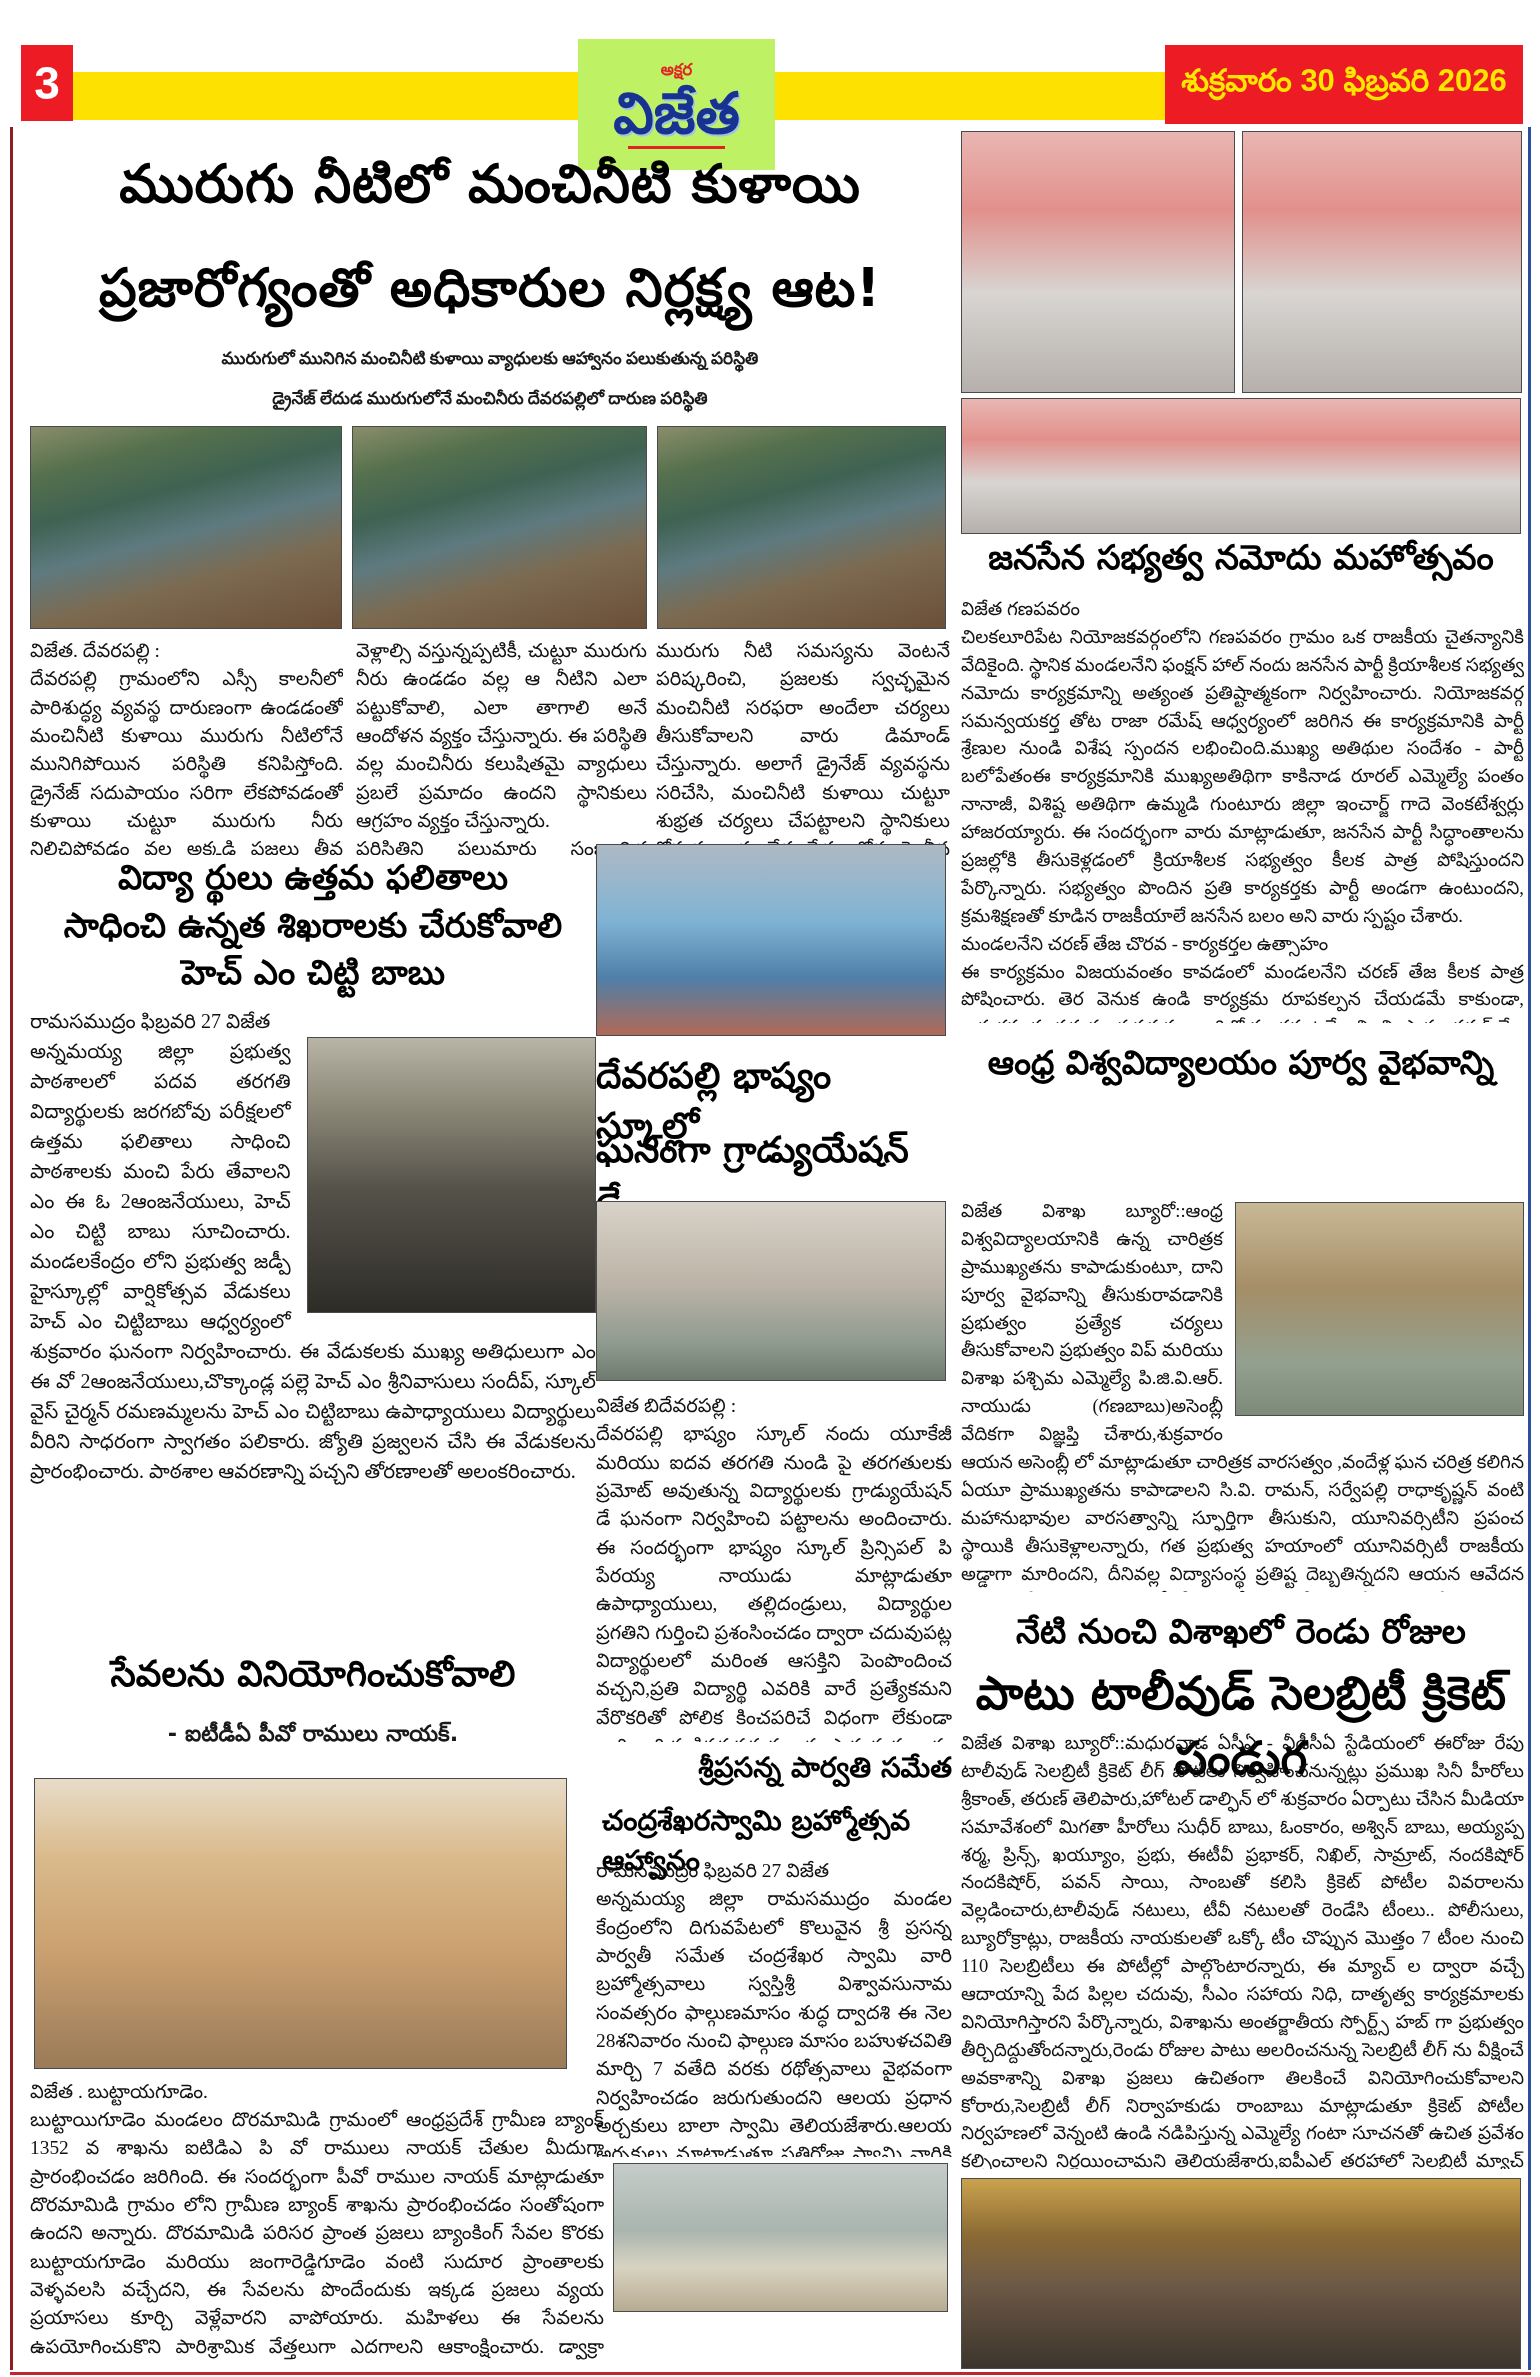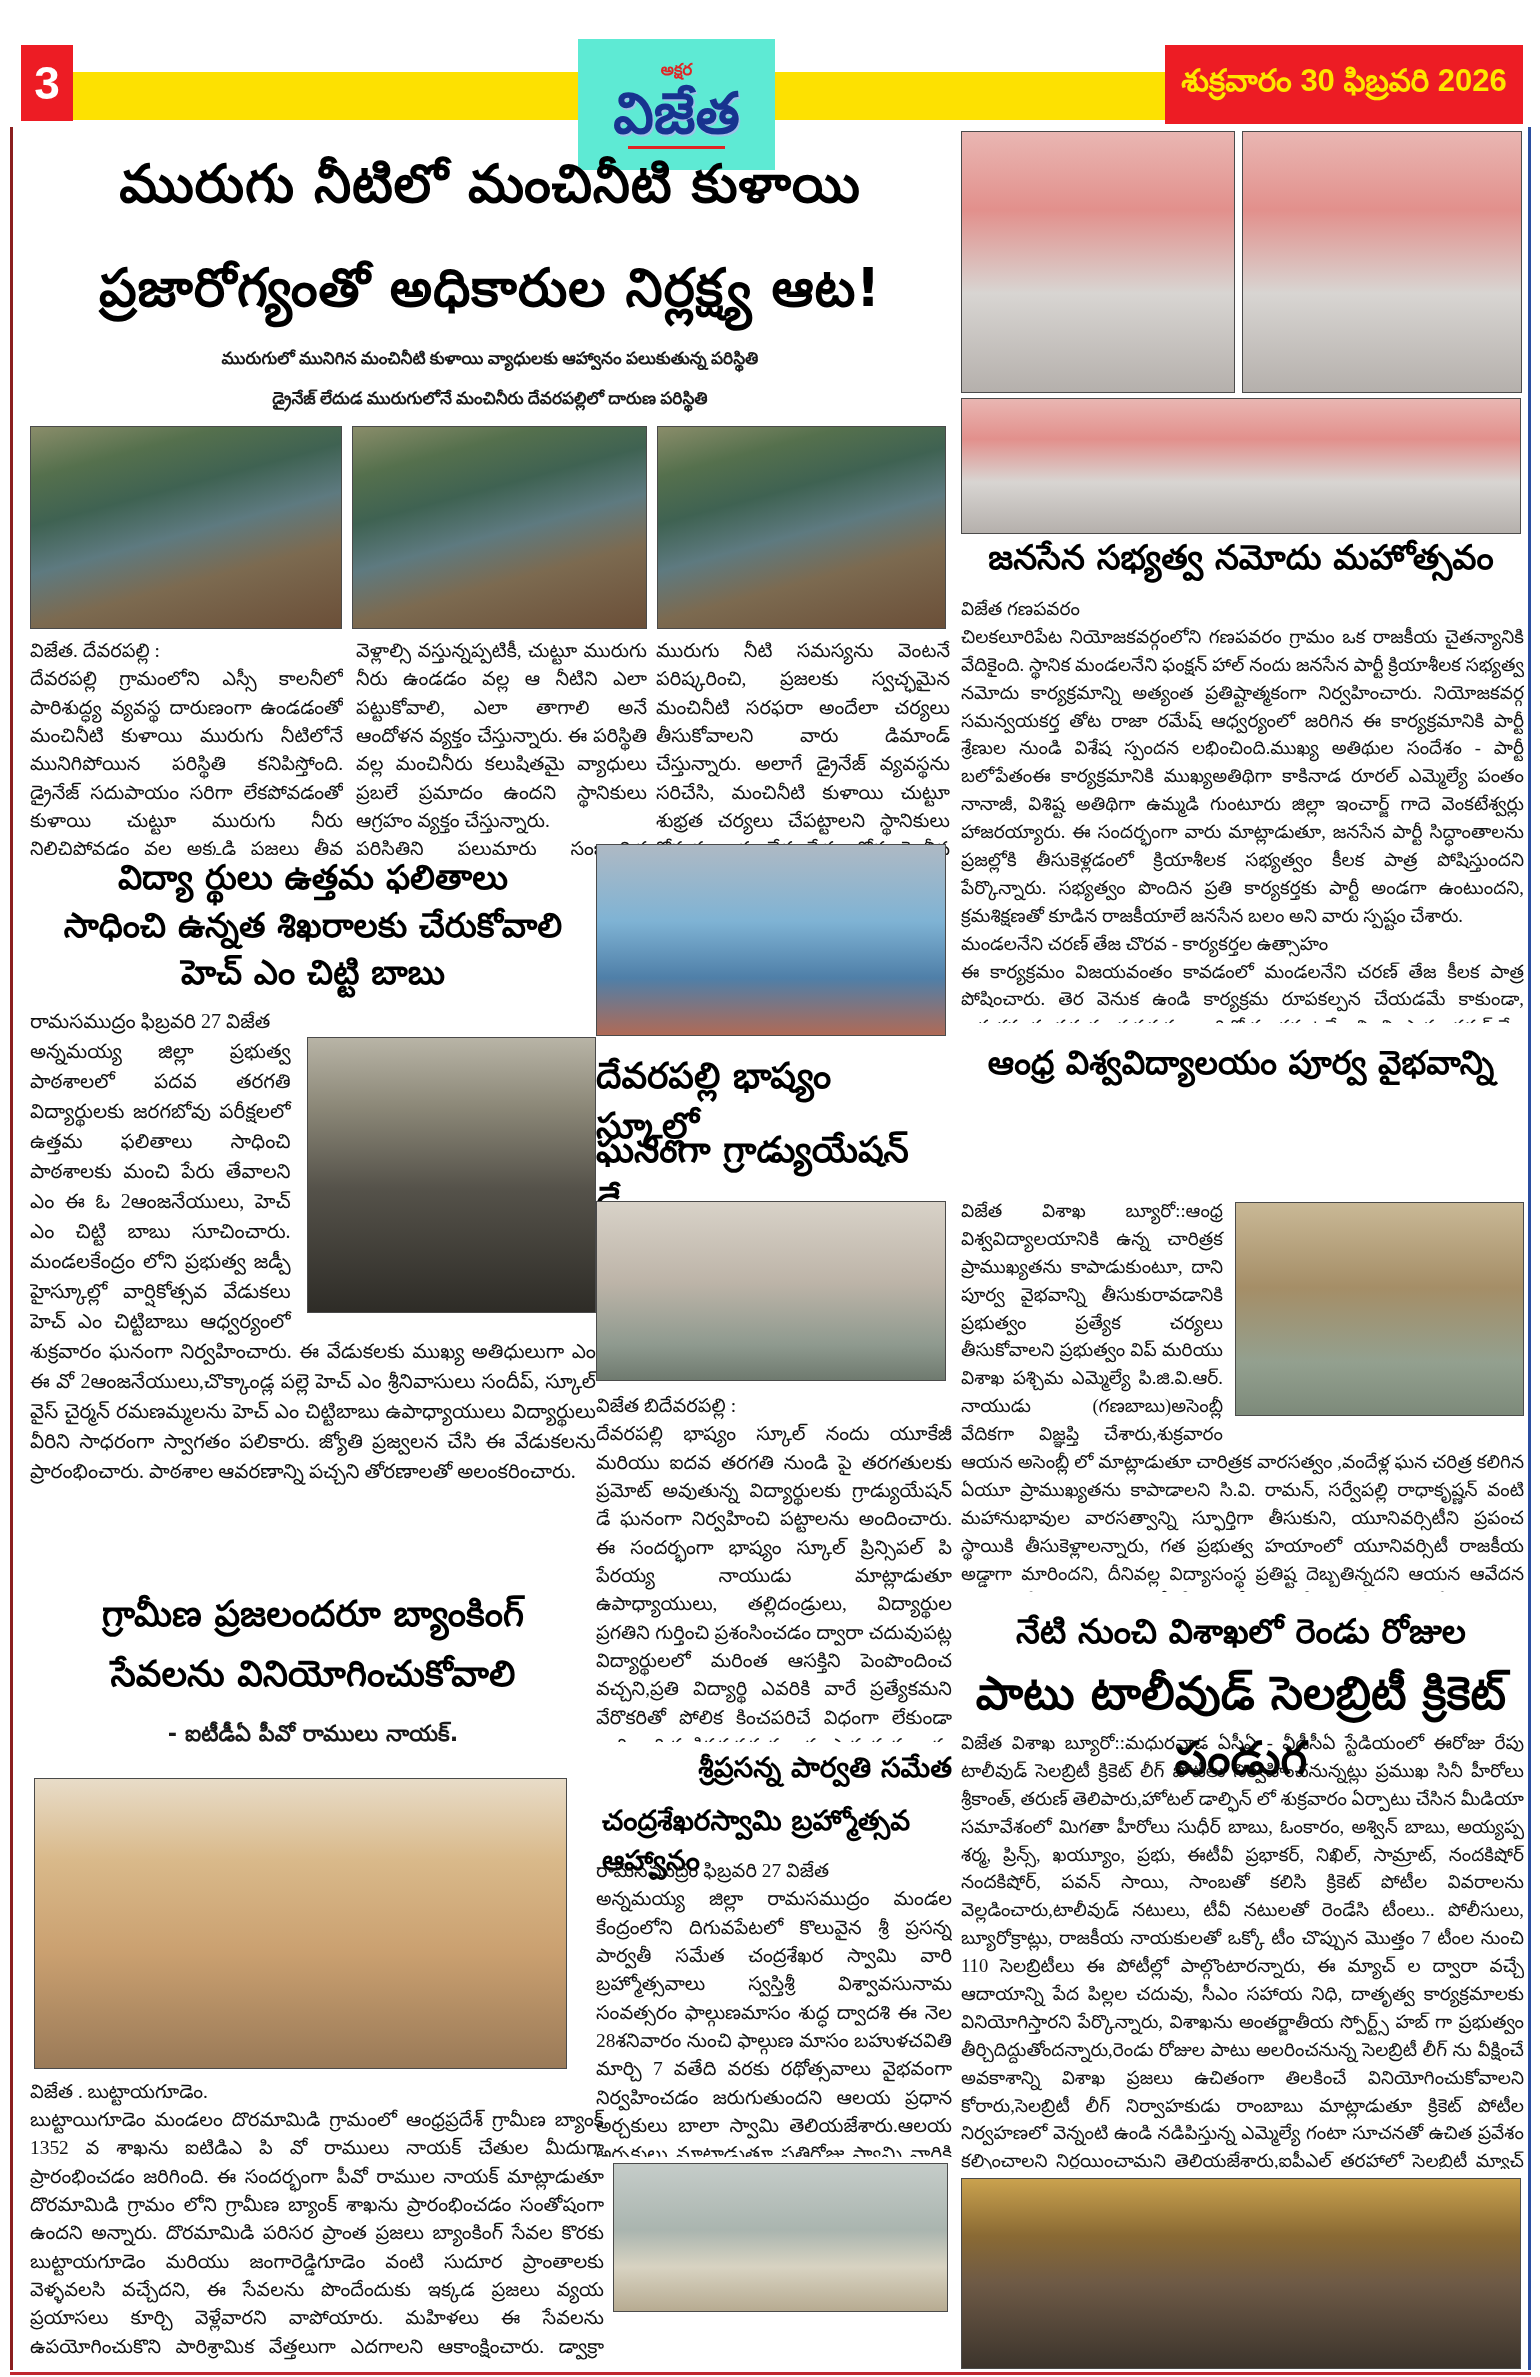--- a/index.html
+++ b/index.html
@@ -12,21 +12,21 @@
   .frame-left{left:9.7px;top:127px;width:3px;height:2243px;background:#8b1f1f;}
   .frame-right{left:1528px;top:127px;width:3px;height:2243px;background:#2b4ea0;}
   .frame-bottom{left:9.7px;top:2372px;width:1521px;height:3px;background:#c0272d;}
 
   .pageno-box{left:21px;top:45px;width:52px;height:76px;background:#ed1c24;
     color:#fff;font-family:"Liberation Sans",sans-serif;font-weight:bold;font-size:46px;
     display:flex;align-items:center;justify-content:center;}
   .ybar{top:72px;height:48px;background:#fde101;}
   .ybar.l{left:73px;width:505px;}
   .ybar.r{left:775px;width:390px;}
-  .logo-box{left:578px;top:39px;width:197px;height:131px;background:#5eead4;
+  .logo-box{left:578px;top:39px;width:197px;height:131px;background:#bef264;
     display:flex;flex-direction:column;align-items:center;justify-content:center;gap:1.5px;}
   .logo-small{color:#e02424;font-size:16.4px;font-weight:bold;font-family:"Liberation Sans",sans-serif;}
   .logo-main{color:#17338f;font-size:57px;font-weight:800;line-height:1;
     font-family:"DejaVu Sans",sans-serif;text-shadow:1.5px 1.5px 0 #9fc2e8;}
   .logo-rule{width:97px;height:2.2px;background:#e02424;margin-top:3px;}
   .date-box{left:1165px;top:45px;width:358px;height:79px;background:#ed1c24;
     color:#ffe600;font-family:"Liberation Sans",sans-serif;font-weight:bold;font-size:31px;
     display:flex;align-items:center;justify-content:center;}
 
   .hl{font-weight:800;text-align:center;color:#000;
@@ -95,21 +95,20 @@
 
   <div class="abs sec-h" style="left:30px;top:857px;width:566px;font-size:34px;">విద్యా ర్థులు ఉత్తమ ఫలితాలు</div>
   <div class="abs sec-h" style="left:30px;top:905px;width:566px;font-size:34px;">సాధించి ఉన్నత  శిఖరాలకు చేరుకోవాలి</div>
   <div class="abs sec-h" style="left:30px;top:952px;width:566px;font-size:34px;">హెచ్ ఎం చిట్టి బాబు</div>
   <div class="abs clip" style="left:30px;top:1006px;width:566px;height:566px;">
     <div class="float-photo ph-audience" style="width:287px;height:274px;margin:31px 0 12px 16.4px;"></div>
     <div class="body-txt" style="font-size:20px;line-height:1.5;">రామసముద్రం ఫిబ్రవరి 27 విజేత
 అన్నమయ్య జిల్లా  ప్రభుత్వ పాఠశాలలో పదవ తరగతి విద్యార్థులకు జరగబోవు పరీక్షలలో ఉత్తమ ఫలితాలు సాధించి పాఠశాలకు మంచి పేరు తేవాలని ఎం ఈ ఓ 2ఆంజనేయులు, హెచ్ ఎం చిట్టి బాబు సూచించారు. మండలకేంద్రం లోని ప్రభుత్వ జడ్పీ హైస్కూల్లో వార్షికోత్సవ వేడుకలు హెచ్ ఎం చిట్టిబాబు ఆధ్వర్యంలో శుక్రవారం ఘనంగా నిర్వహించారు. ఈ వేడుకలకు ముఖ్య అతిధులుగా ఎం ఈ వో 2ఆంజనేయులు,చొక్కాండ్ల పల్లె హెచ్ ఎం శ్రీనివాసులు సందీప్, స్కూల్ వైస్ చైర్మన్ రమణమ్మలను హెచ్ ఎం చిట్టిబాబు  ఉపాధ్యాయులు విద్యార్థులు వీరిని సాధరంగా స్వాగతం పలికారు. జ్యోతి ప్రజ్వలన చేసి ఈ వేడుకలను ప్రారంభించారు. పాఠశాల ఆవరణాన్ని పచ్చని తోరణాలతో అలంకరించారు.</div>
   </div>
 
-  <div class="abs sec-h" style="left:30px;top:1593px;width:566px;font-size:36px;">గ్రామీణ ప్రజలందరూ బ్యాంకింగ్</div>
   <div class="abs sec-h" style="left:30px;top:1653px;width:566px;font-size:36px;">సేవలను వినియోగించుకోవాలి</div>
   <div class="abs byline" style="left:30px;top:1720px;width:566px;font-size:22.4px;">- ఐటీడీఏ పీవో రాములు నాయక్.</div>
   <div class="photo ph-ribbon" style="left:34px;top:1778px;width:533px;height:291px;"></div>
   <div class="abs body-txt" style="left:30px;top:2078px;width:552px;">విజేత . బుట్టాయగూడెం.</div>
   <div class="abs body-txt clip" style="left:30px;top:2106px;width:574px;height:257px;">బుట్టాయిగూడెం మండలం దొరమామిడి గ్రామంలో ఆంధ్రప్రదేశ్ గ్రామీణ బ్యాంక్ 1352 వ శాఖను ఐటిడిఎ  పి వో రాములు నాయక్ చేతుల మీదుగా ప్రారంభించడం జరిగింది. ఈ సందర్భంగా పీవో రాముల నాయక్ మాట్లాడుతూ దొరమామిడి గ్రామం లోని గ్రామీణ బ్యాంక్ శాఖను ప్రారంభించడం సంతోషంగా ఉందని అన్నారు. దొరమామిడి పరిసర ప్రాంత ప్రజలు బ్యాంకింగ్ సేవల కొరకు బుట్టాయగూడెం మరియు జంగారెడ్డిగూడెం వంటి సుదూర ప్రాంతాలకు వెళ్ళవలసి వచ్చేదని, ఈ సేవలను పొందేందుకు ఇక్కడ ప్రజలు వ్యయ ప్రయాసలు కూర్చి వెళ్లేవారని వాపోయారు. మహిళలు ఈ సేవలను ఉపయోగించుకొని  పారిశ్రామిక వేత్తలుగా ఎదగాలని ఆకాంక్షించారు. డ్వాక్రా మహిళలు, చిన్న మరియు సన్నకారు రైతులు ఈ అవకాశాన్ని సద్వినియోగ పరచుకోవాలని కోరారు.ఈ కార్యక్రమంలో ఎం పి పి తెల్లం రమణ, సర్పంచ్ తెల్లం రాముడు మరియు బ్యాంకు సిబ్బంది పాల్గొన్నారు</div>
 
   <div class="photo ph-kids" style="left:596px;top:844px;width:350px;height:192px;"></div>
   <div class="abs sec-h" style="left:596px;top:1055px;width:350px;font-size:36px;text-align:left;">దేవరపల్లి భాష్యం స్కూల్లో</div>
   <div class="abs sec-h" style="left:596px;top:1129px;width:350px;font-size:36px;text-align:left;">ఘనంగా గ్రాడ్యుయేషన్ డే</div>
   <div class="photo ph-family" style="left:596px;top:1201px;width:350px;height:180px;"></div>

